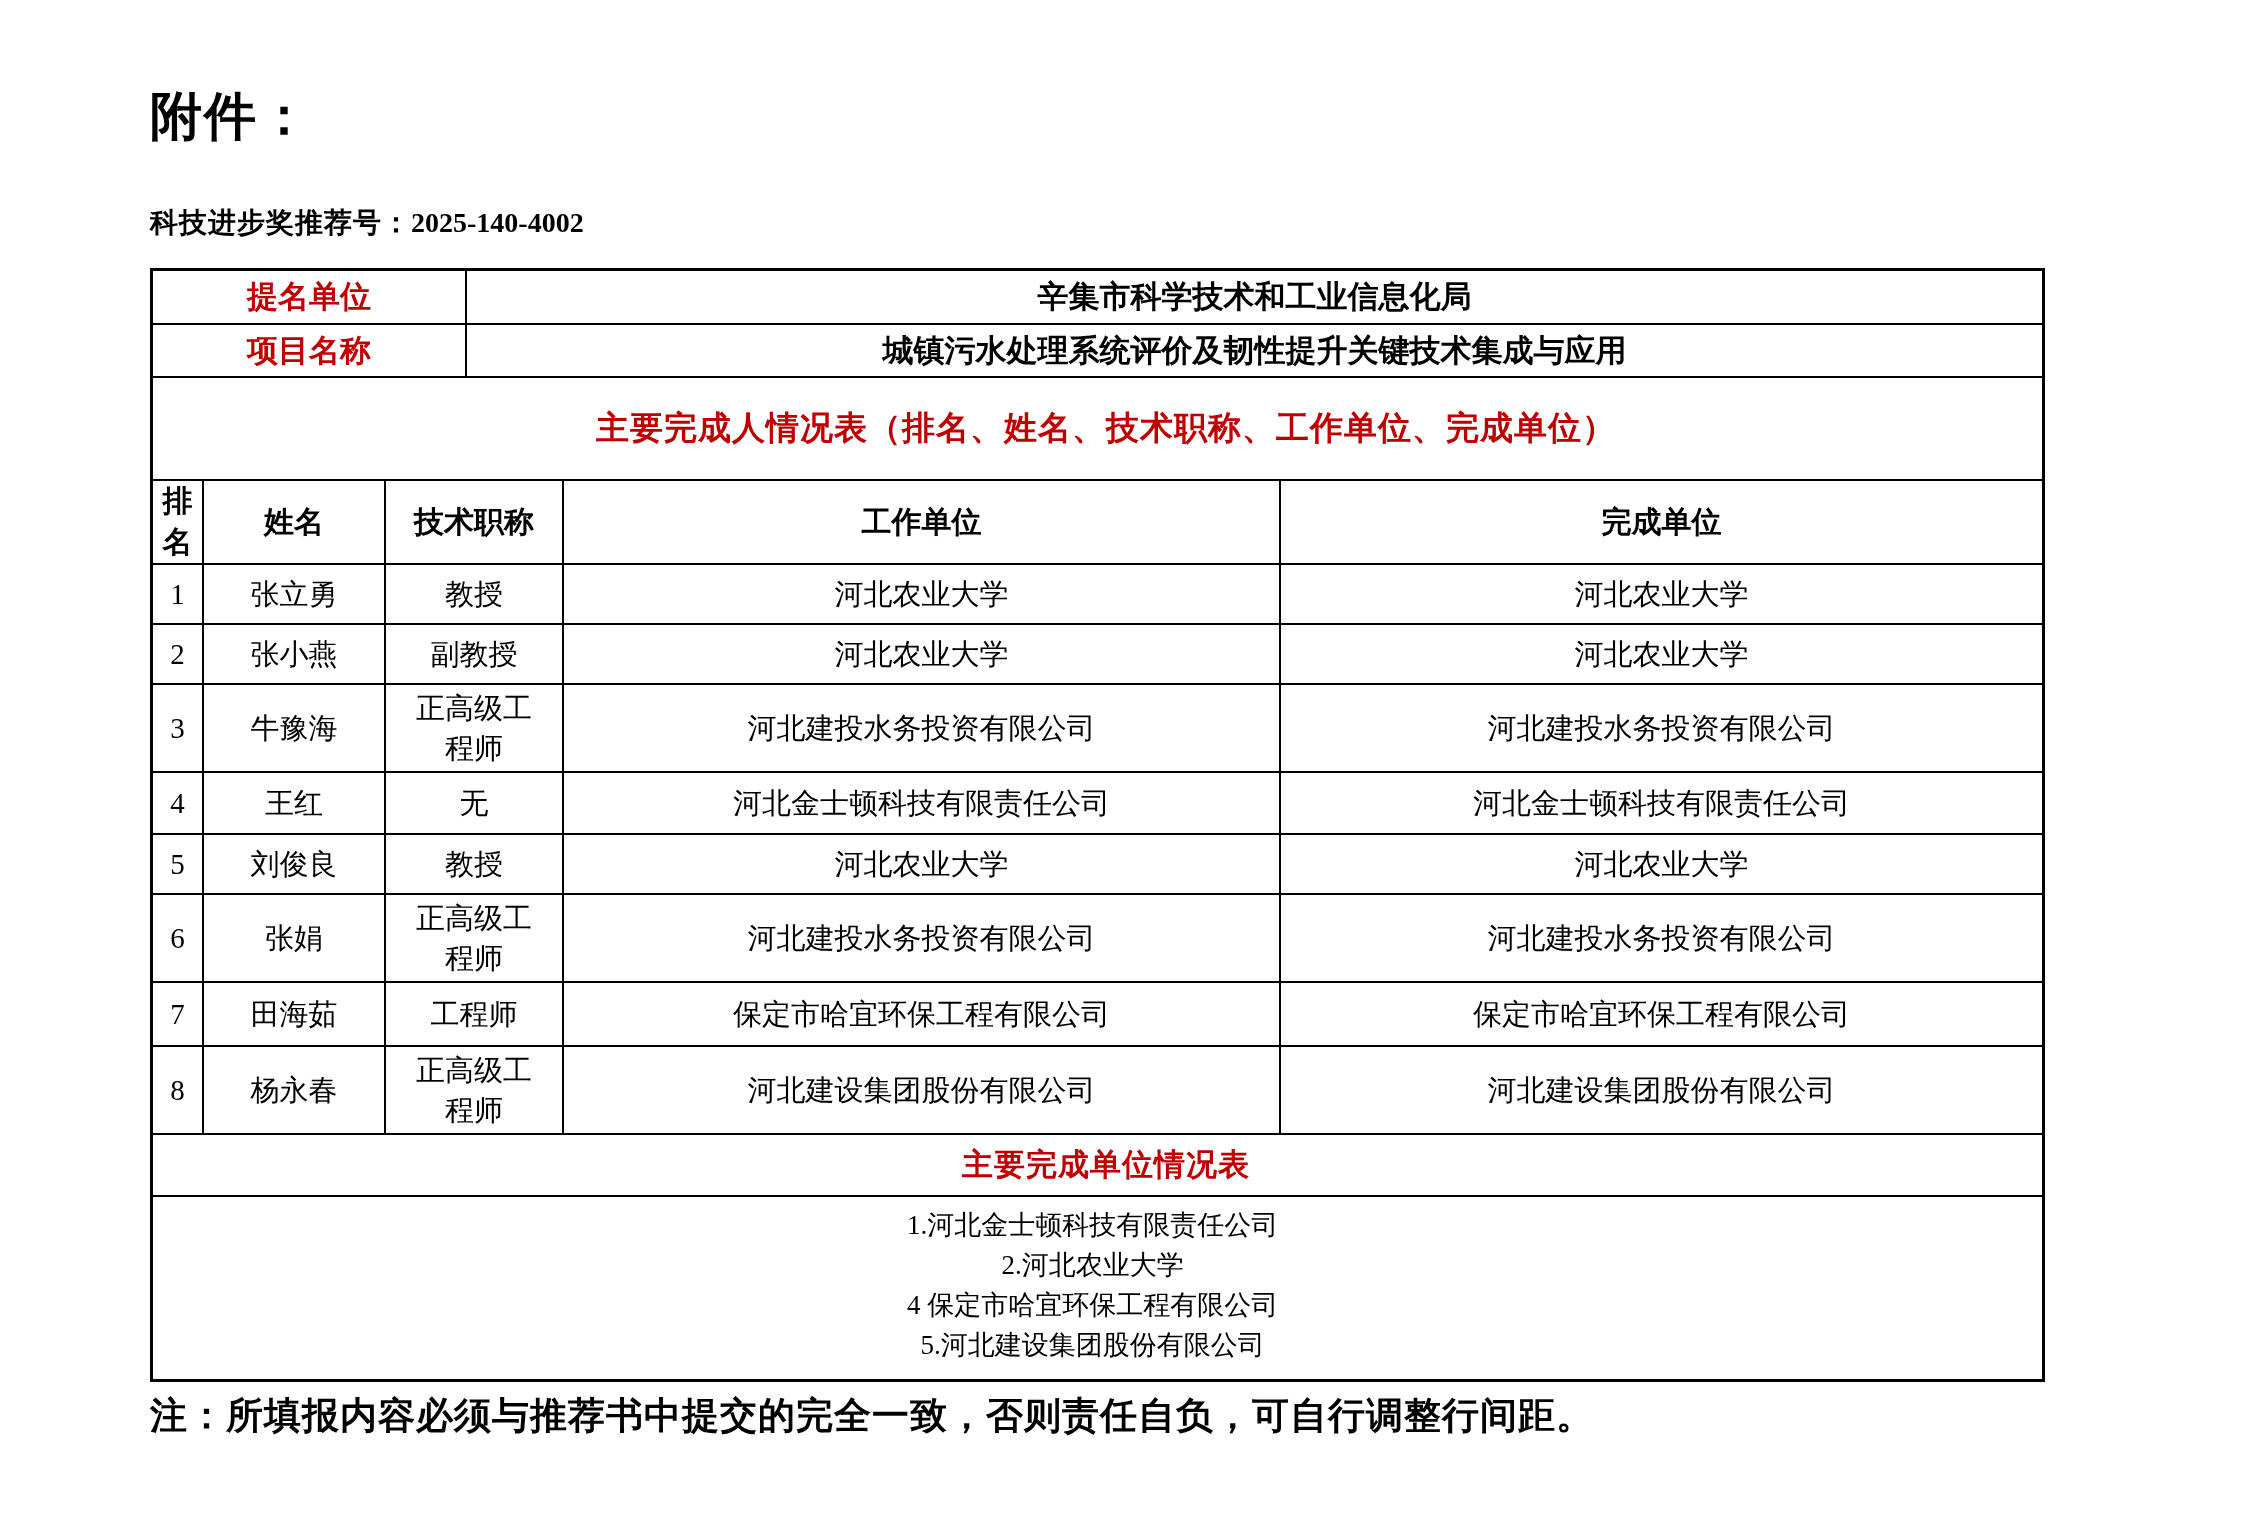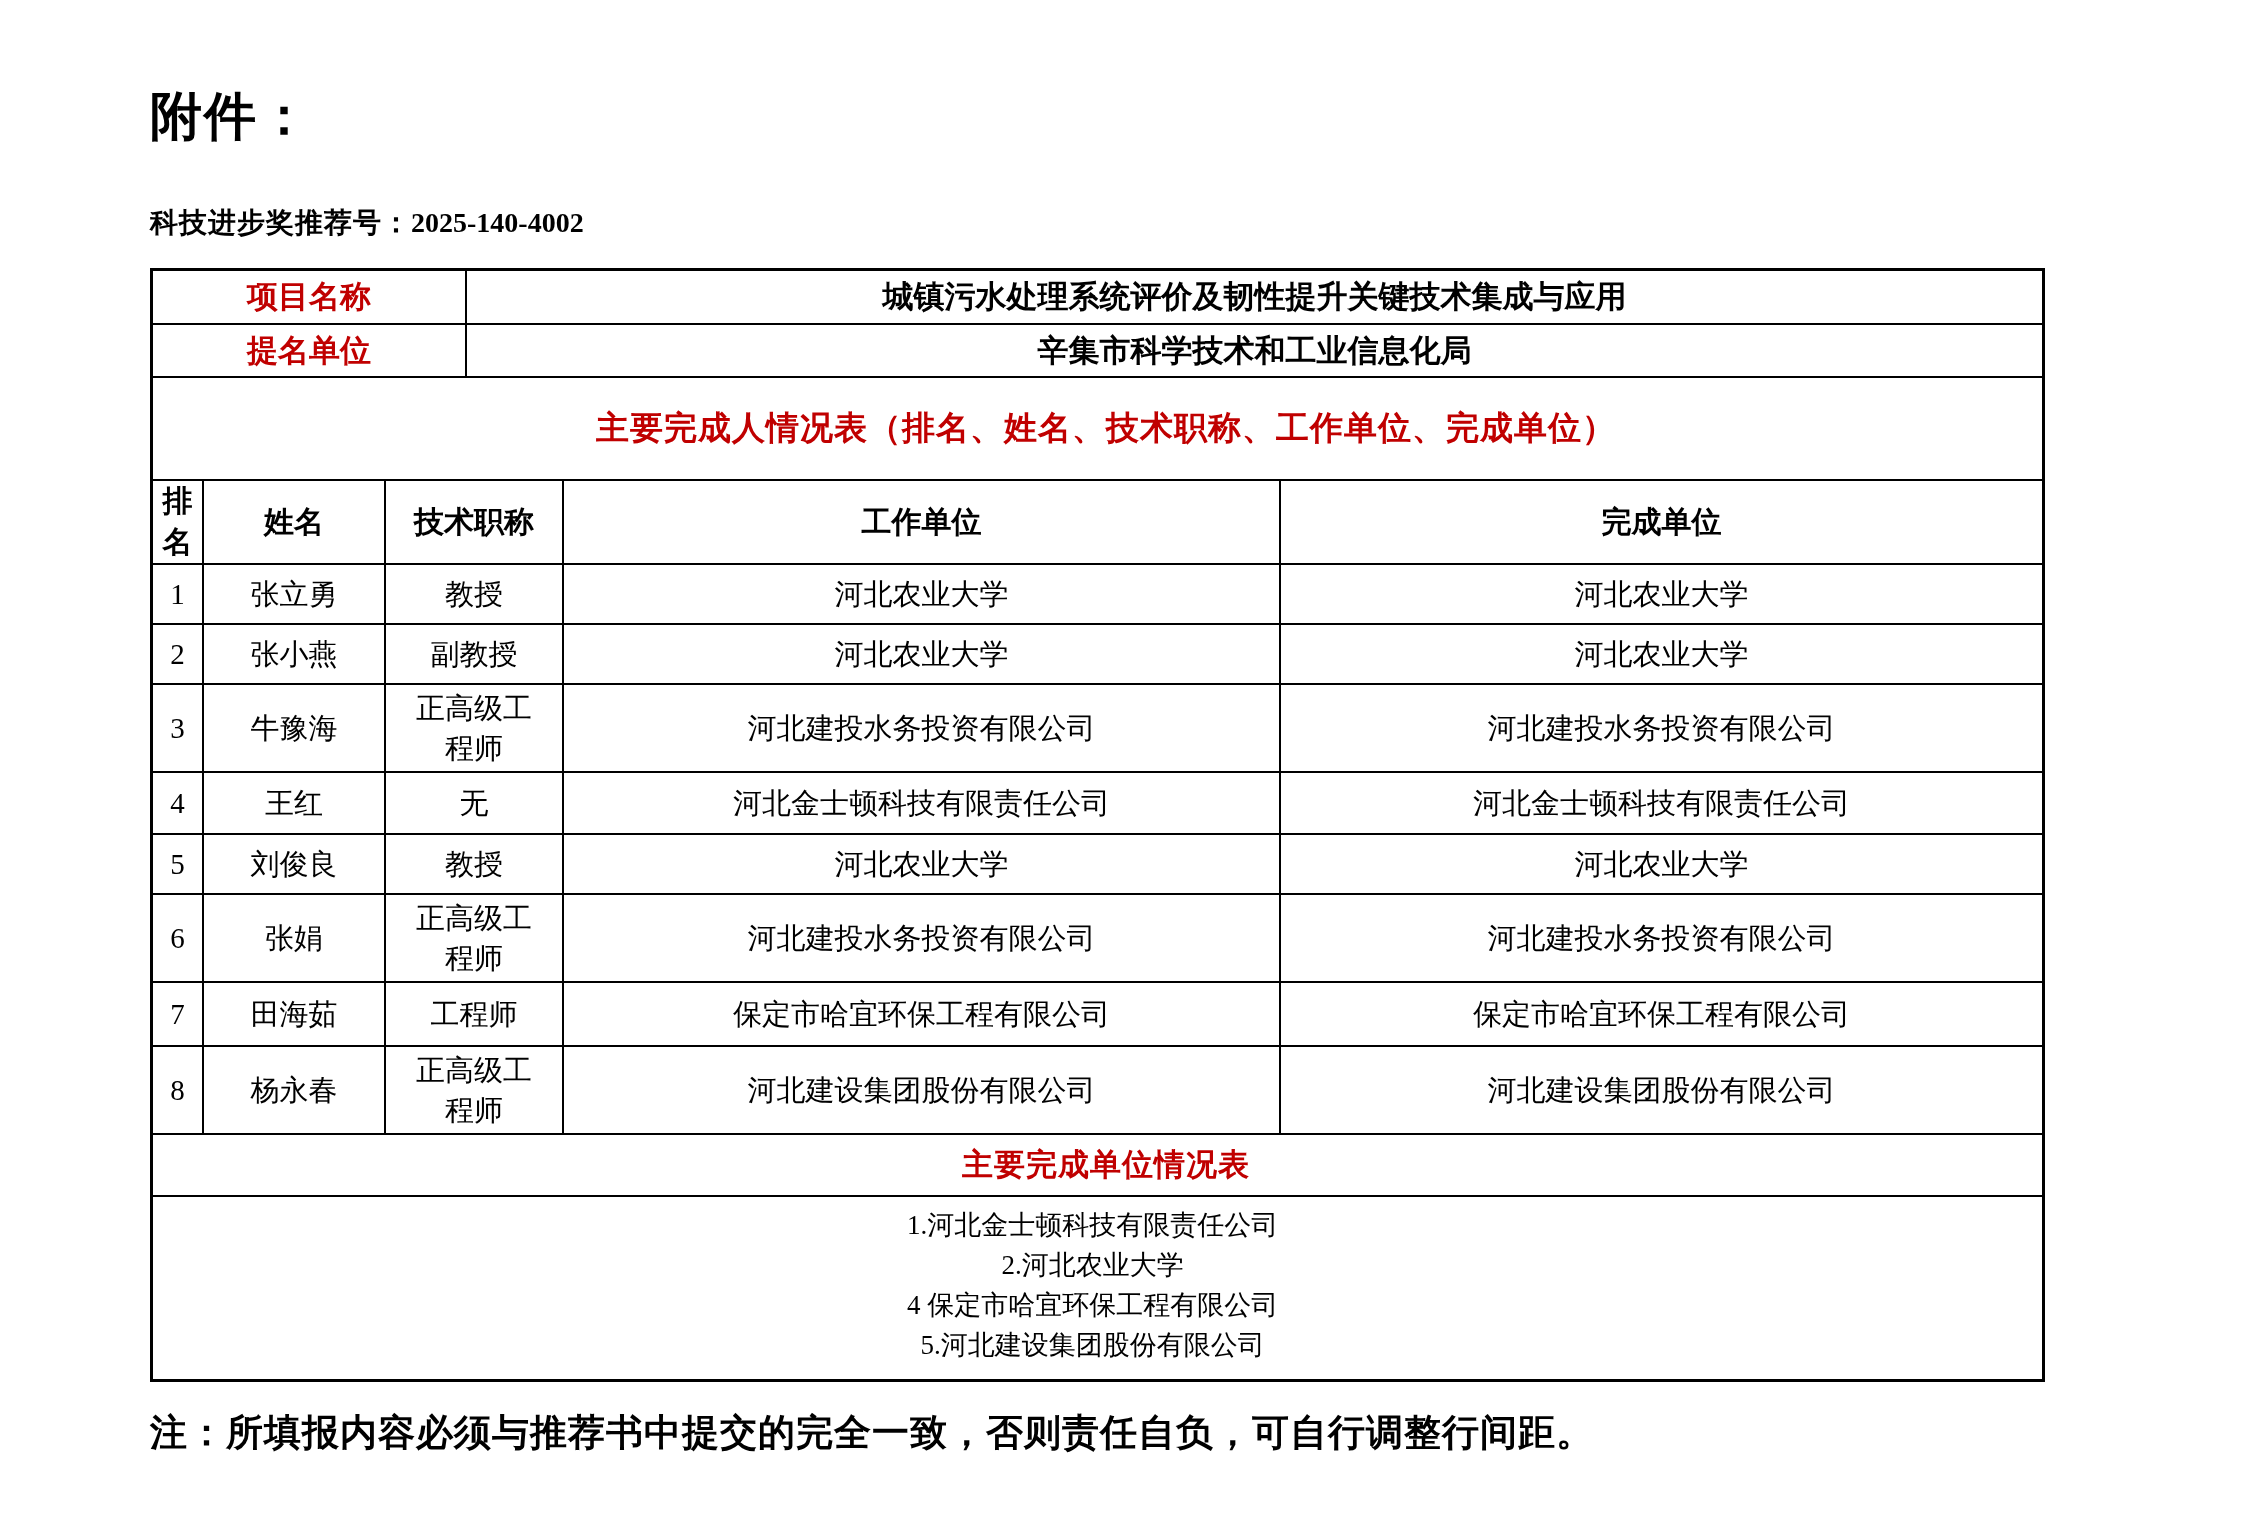--- a/index.html
+++ b/index.html
@@ -54,21 +54,21 @@
   .completers th:last-child,.completers td:last-child{border-right:none;}
   .completers td.title-col,.completers th.title-col{padding:0 24px;}
   tr.h60{height:60px;} tr.h62{height:62px;} tr.h64{height:64px;} tr.h88{height:88px;}
   
   .units{
     padding:8px 14px 14px 4px;
     font-size:27px;line-height:40px;
     text-align:center;
   }
   .note{
-    margin-top:26px;
+    margin-top:9px;
     font-size:37px;font-weight:bold;letter-spacing:1px;
   }
 </style>
 </head>
 <body>
 
 <div class="doc">
 
   <div class="attachment">附件：</div>
 
@@ -76,26 +76,26 @@
 
   <div class="big-table">
 
     <table class="info-table">
       <colgroup>
           <col style="width:313px">
           <col>
         </colgroup>
       <tbody>
         <tr>
+          <td class="lbl red">提名单位</td>
+          <td>辛集市科学技术和工业信息化局</td>
+        </tr>
+        <tr>
           <td class="lbl red">项目名称</td>
           <td>城镇污水处理系统评价及韧性提升关键技术集成与应用</td>
-        </tr>
-        <tr>
-          <td class="lbl red">提名单位</td>
-          <td>辛集市科学技术和工业信息化局</td>
         </tr>
       </tbody>
     </table>
 
     <div class="section-title title-1">主要完成人情况表（排名、姓名、技术职称、工作单位、完成单位）</div>
 
     <table class="completers">
       <colgroup>
         <col style="width:50px">
           <col style="width:182px">

